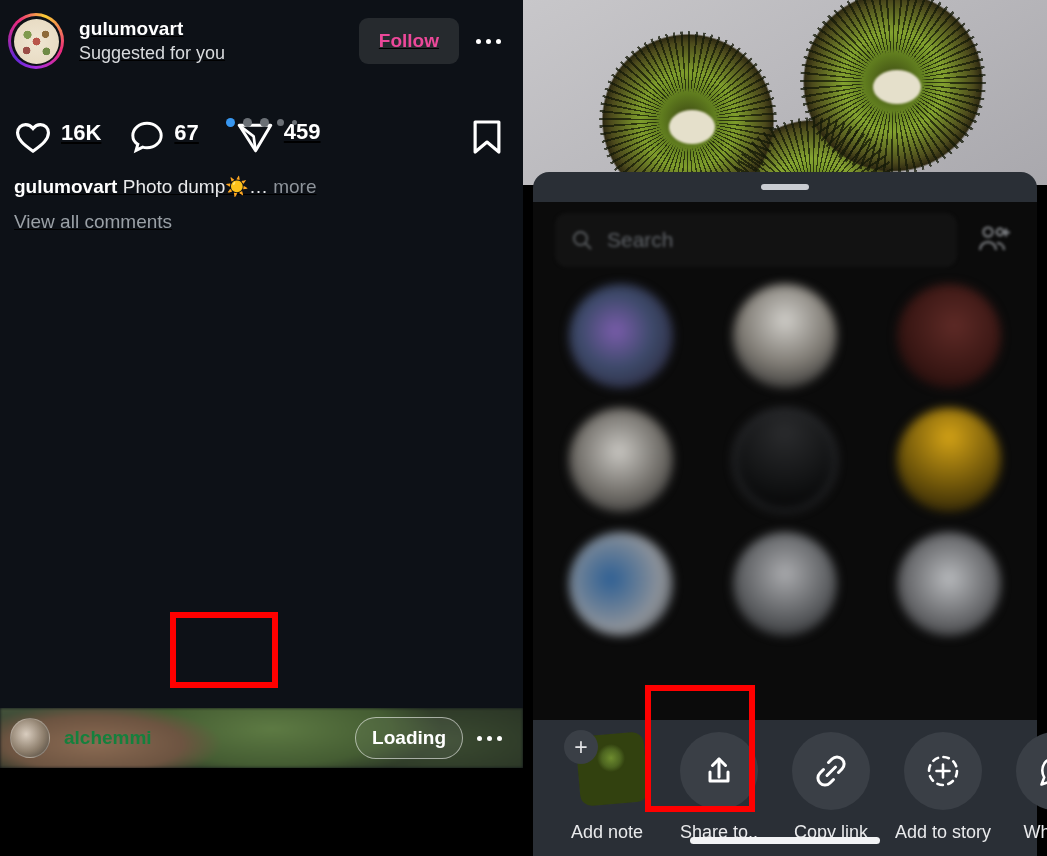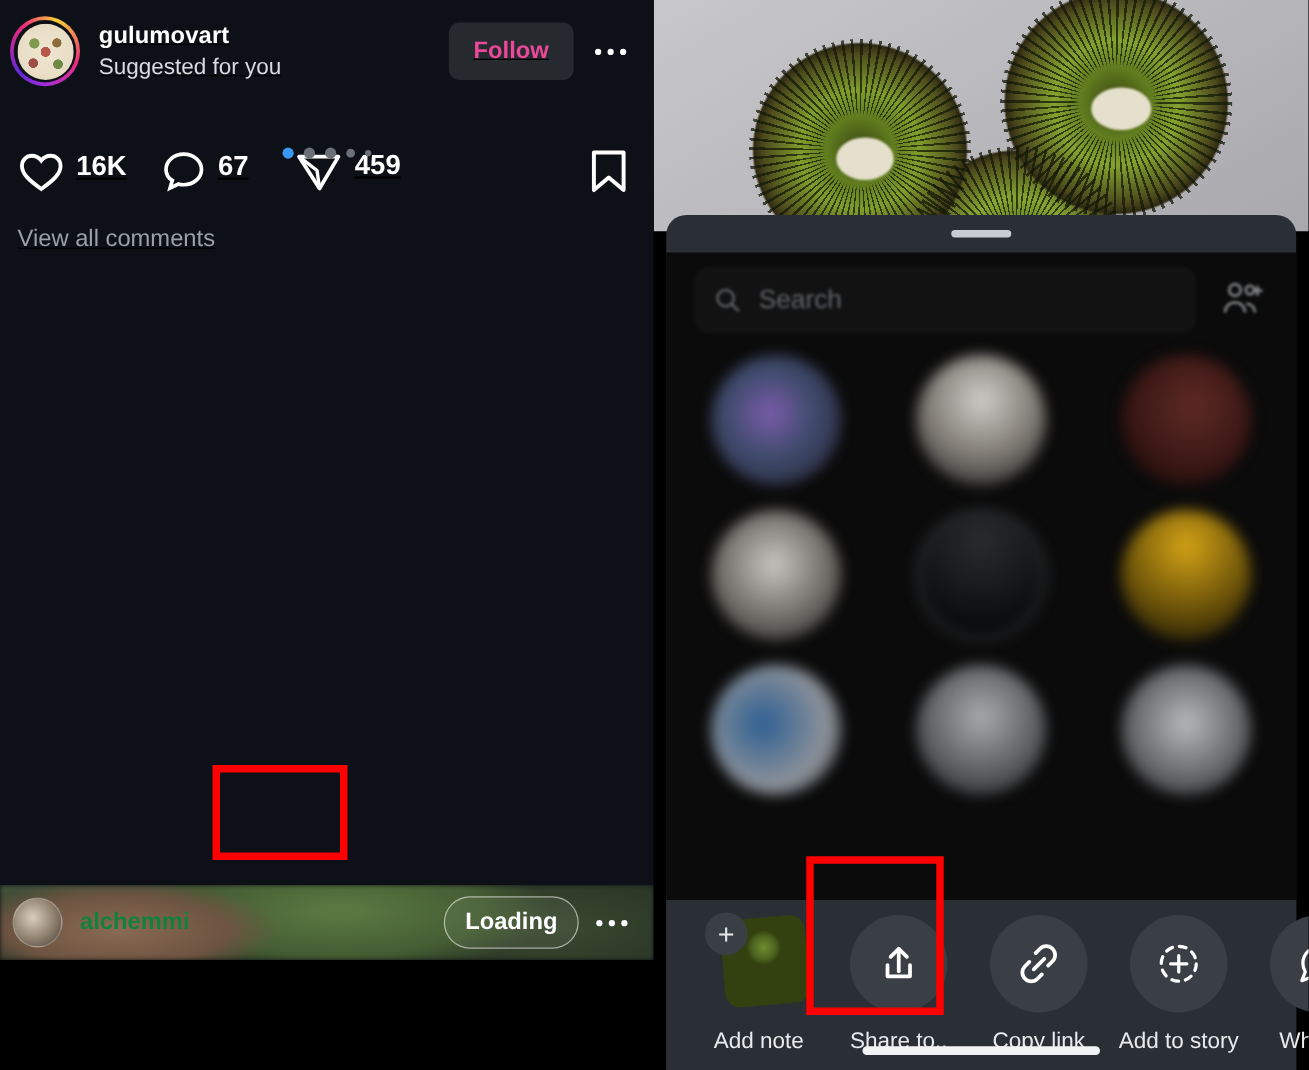--- a/index.html
+++ b/index.html
@@ -421,20 +421,23 @@
           <span>
             <svg width="36" height="38" viewBox="0 0 22 24" fill="none" stroke="#fff" stroke-width="2" stroke-linejoin="round">
               <path d="M3.5 2.5h15v19l-7.5-6.3-7.5 6.3z"></path>
             </svg>
           </span>
         </div>
       </div>
     </div>
 
     <div class="caption-zone">
+      <div class="caption">
+        <span class="u">gulumovart</span><span>&nbsp;</span><span>Photo dump</span><span>☀️</span><span>…</span><span>&nbsp;</span><span class="more">more</span>
+      </div>
       <div class="view-comments">View all comments</div>
     </div>
 
     <div class="next-post">
       <div class="next-bg"></div>
       <div class="next-row">
         <div class="next-avatar"></div>
         <div class="next-user">alchemmi</div>
         <button class="loading-btn">Loading</button>
         <div class="next-kebab">

